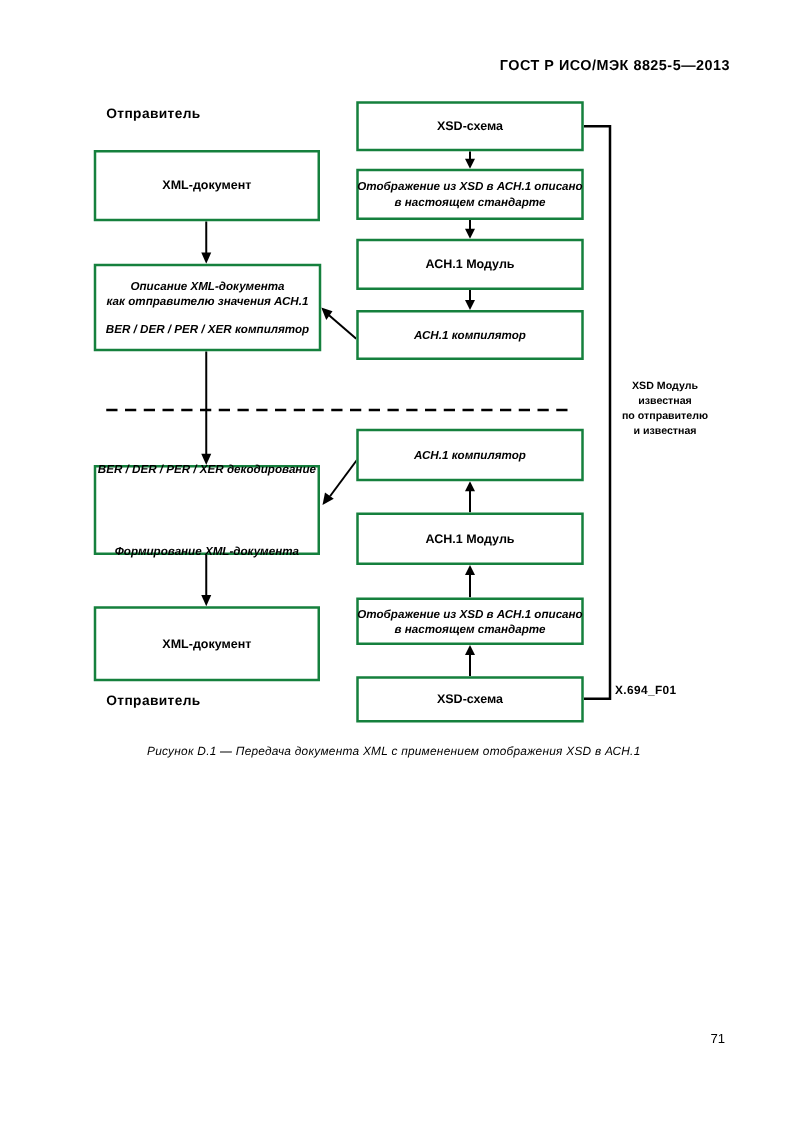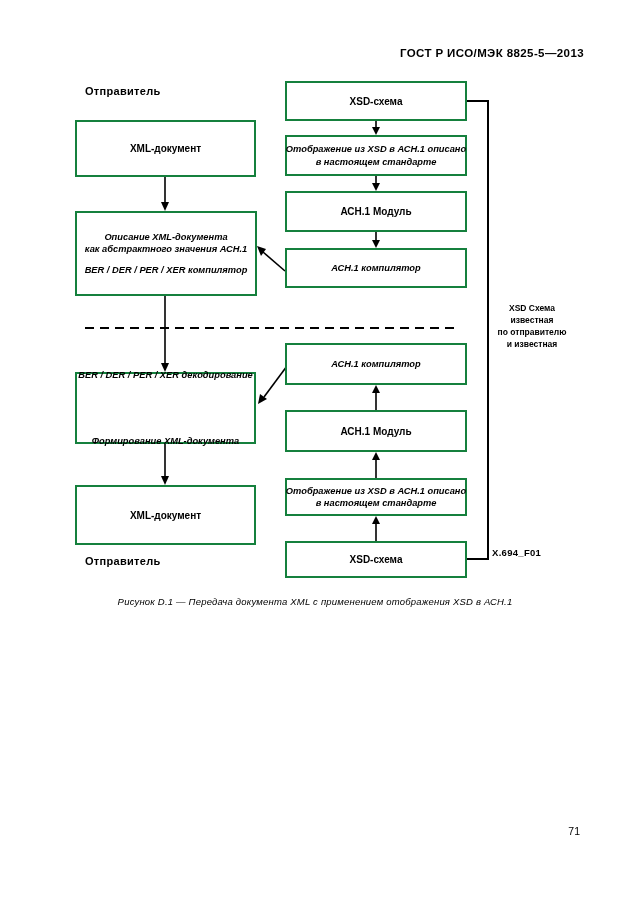--- a/index.html
+++ b/index.html
@@ -28,21 +28,21 @@
     border:2px solid #15803d; background:#fff;
     display:flex; flex-direction:column; align-items:center; justify-content:center;
     text-align:center;
   }
   .box .line {
     font-size:10px; font-weight:bold; line-height:1.3; white-space:nowrap;
   }
   .box.italic .line { font-style:italic; font-size:9.3px; }
   .gap-top { margin-top:9px; }
   .b-xmltop  { left:75px;  top:120px; width:181px; height:57px; }
-  .b-encode  { left:75px;  top:211px; width:182px; height:85px; }
+  .b-encode  { left:75px;  top:211px; width:182px; height:70px; }
   .b-decode  { left:75px;  top:372px; width:181px; height:72px;gap:44px; }
   .b-xmlbot  { left:75px;  top:485px; width:181px; height:60px; }
   .b-xsdtop  { left:285px; top:81px;  width:182px; height:40px; }
   .b-maptop  { left:285px; top:135px; width:182px; height:41px; }
   .b-modtop  { left:285px; top:191px; width:182px; height:41px; }
   .b-comtop  { left:285px; top:248px; width:182px; height:40px; }
   .b-combot  { left:285px; top:343px; width:182px; height:42px; }
   .b-modbot  { left:285px; top:410px; width:182px; height:42px; }
   .b-mapbot  { left:285px; top:478px; width:182px; height:38px; }
   .b-xsdbot  { left:285px; top:541px; width:182px; height:37px; }
@@ -105,21 +105,21 @@
     </svg>
 
     <div class="flowlabel sender">Отправитель</div>
 
     <div class="box b-xmltop">
       <span class="line">XML-документ</span>
     </div>
 
     <div class="box italic b-encode">
       <span class="line">Описание XML-документа</span>
-      <span class="line">как абстрактного значения АСН.1</span>
+      <span class="line">как отправителю значения АСН.1</span>
       <span class="line gap-top">BER / DER / PER / XER компилятор</span>
     </div>
 
     <div class="box italic b-decode">
       <span class="line">BER / DER / PER / XER декодирование</span>
       <span class="line gap-top">Формирование XML-документа</span>
     </div>
 
     <div class="box b-xmlbot">
       <span class="line">XML-документ</span>
@@ -155,21 +155,21 @@
     <div class="box italic b-mapbot">
       <span class="line">Отображение из XSD в АСН.1 описано</span>
       <span class="line">в настоящем стандарте</span>
     </div>
 
     <div class="box b-xsdbot">
       <span class="line">XSD-схема</span>
     </div>
 
     <div class="sidenote">
-      <div>XSD Схема</div>
+      <div>XSD Модуль</div>
       <div>известная</div>
       <div>по отправителю</div>
       <div>и известная</div>
     </div>
 
     <div class="figref">X.694_F01</div>
 
   </div>
 
   <div class="caption">Рисунок D.1 — Передача документа XML с применением отображения XSD в АСН.1</div>

